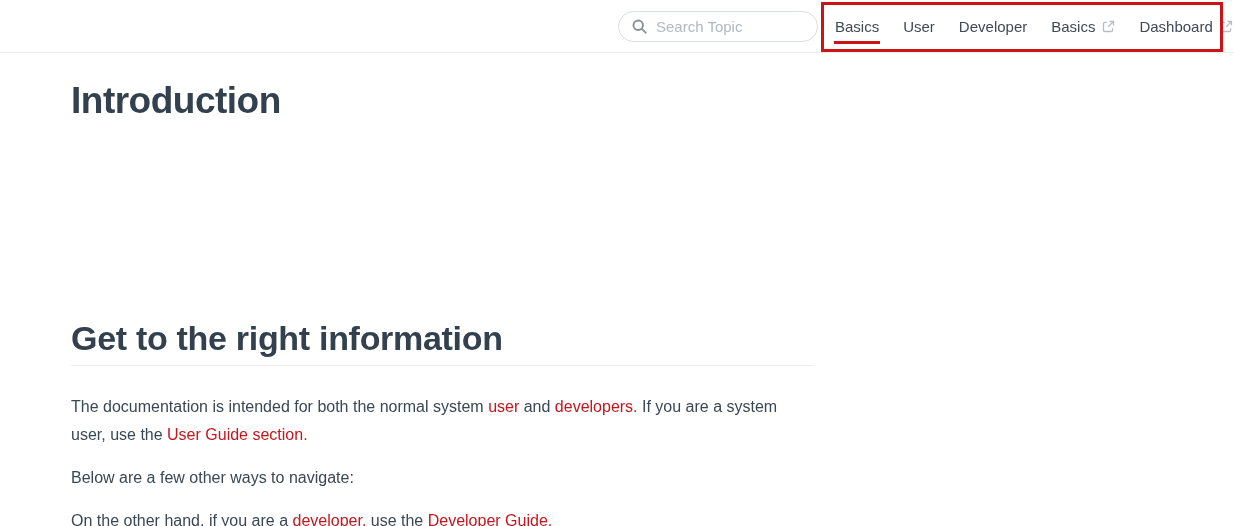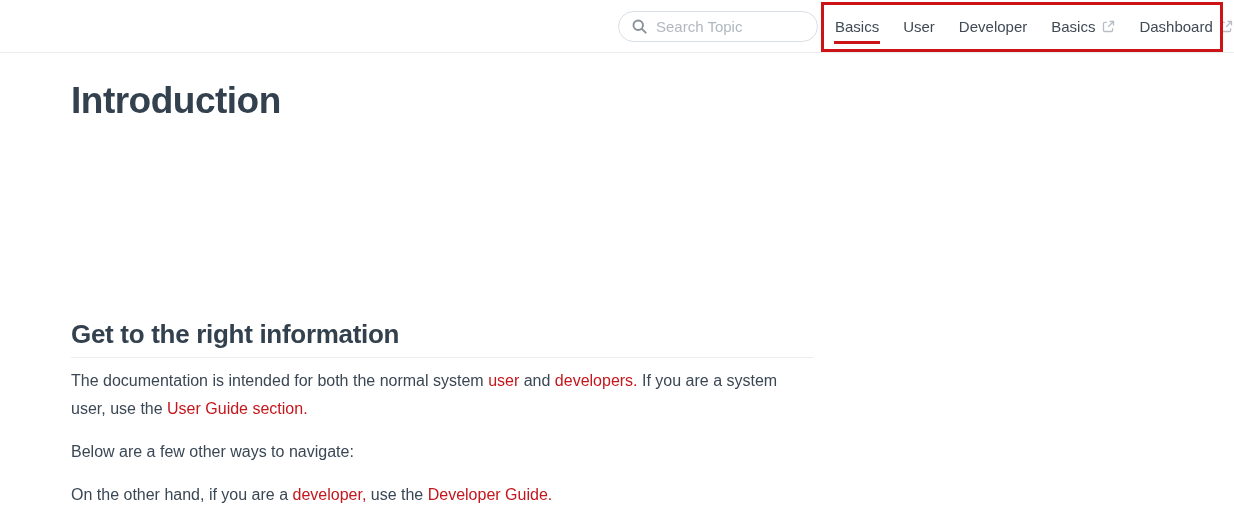--- a/index.html
+++ b/index.html
@@ -46,28 +46,28 @@
   }
   .ext-icon { color:var(--icon-gray,#b6bcc3); display:block; }
 
   
   .content { position:absolute; top:54px; left:71px; width:742px; }
   .page-title {
     margin-top:28px; font-size:37px; line-height:1; font-weight:700;
     color:var(--heading,#33414e); letter-spacing:-0.5px;
   }
   .section-heading {
-    margin-top:201px; font-size:26px; line-height:1.1; font-weight:700;
+    margin-top:201px; font-size:34px; line-height:1.1; font-weight:700;
     color:var(--heading,#33414e); letter-spacing:-0.3px;
     padding-bottom:8px; border-bottom:1px solid var(--hr,#eaecef);
   }
   .doc-paragraph {
     font-size:16px; line-height:28px; color:var(--body-text,#3a4754);
   }
-  .doc-paragraph.first { margin-top:9px; }
+  .doc-paragraph.first { margin-top:27px; }
   .doc-paragraph + .doc-paragraph { margin-top:15px; }
   .txt-link { color:var(--link-red,#c4161c); text-decoration:none; cursor:pointer; }
 </style>
 </head>
 <body>
 
 <div class="viewport">
 
   <header class="topbar">
 

